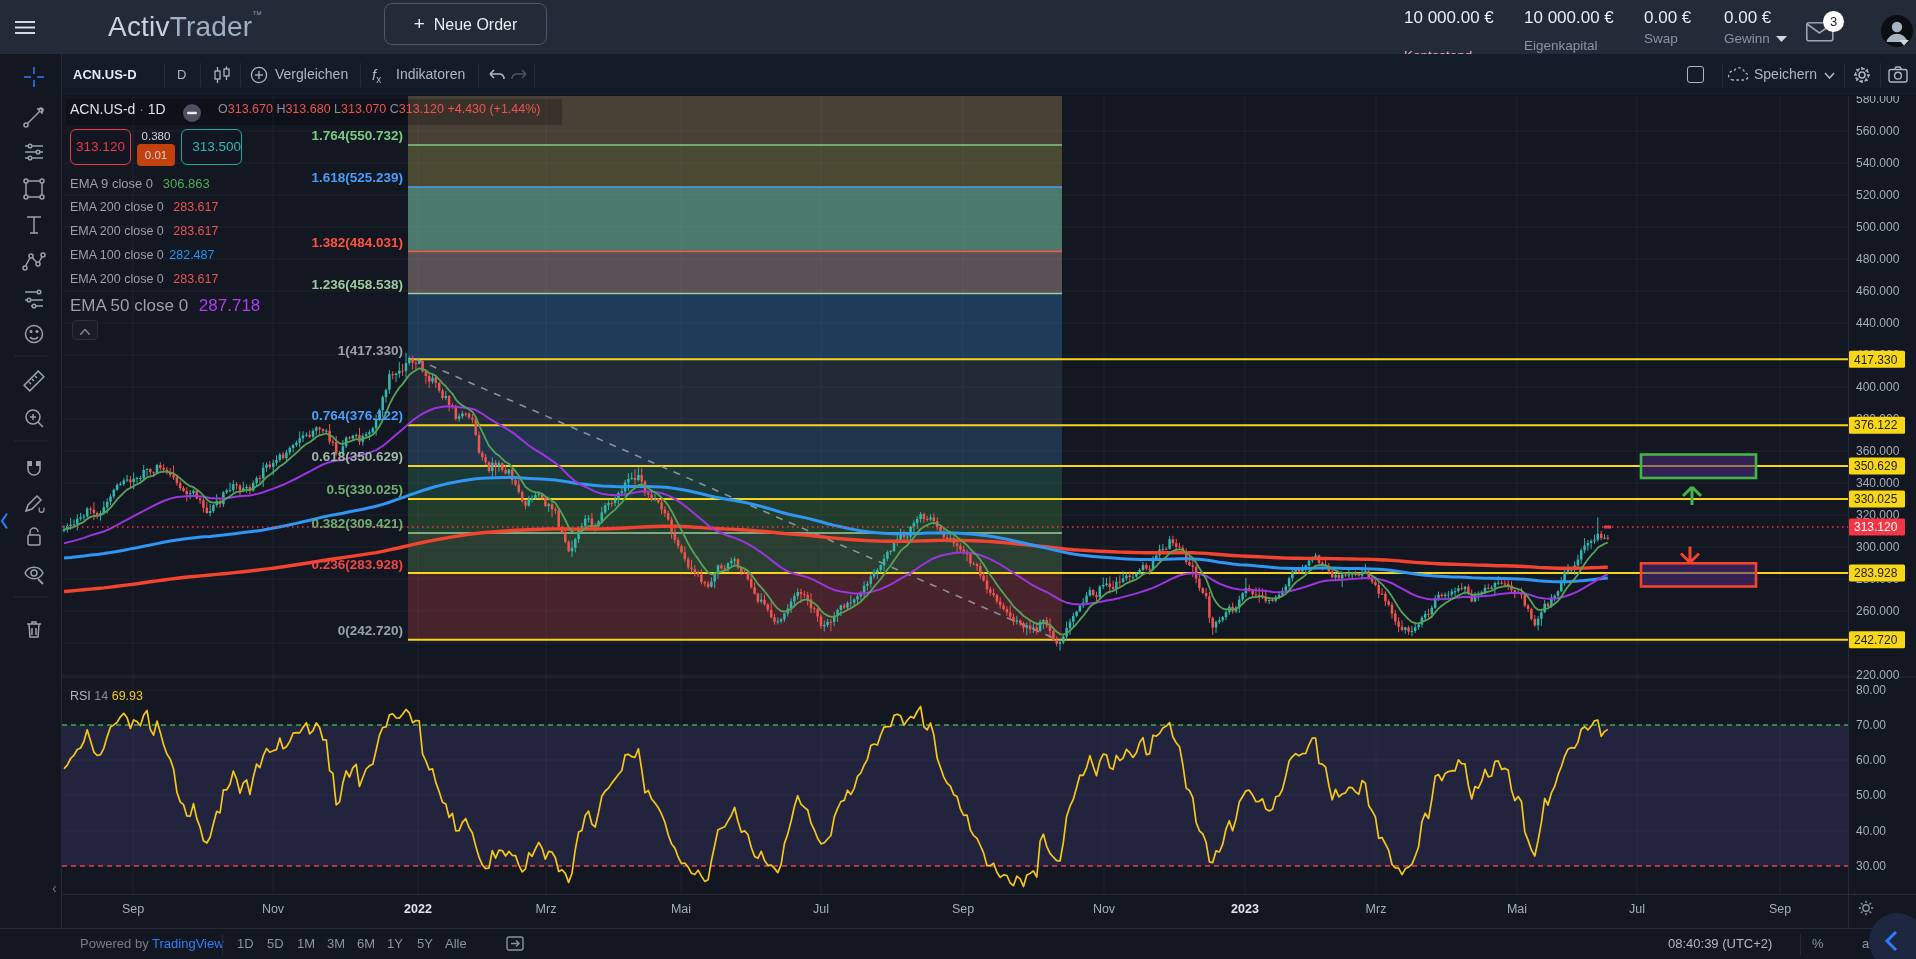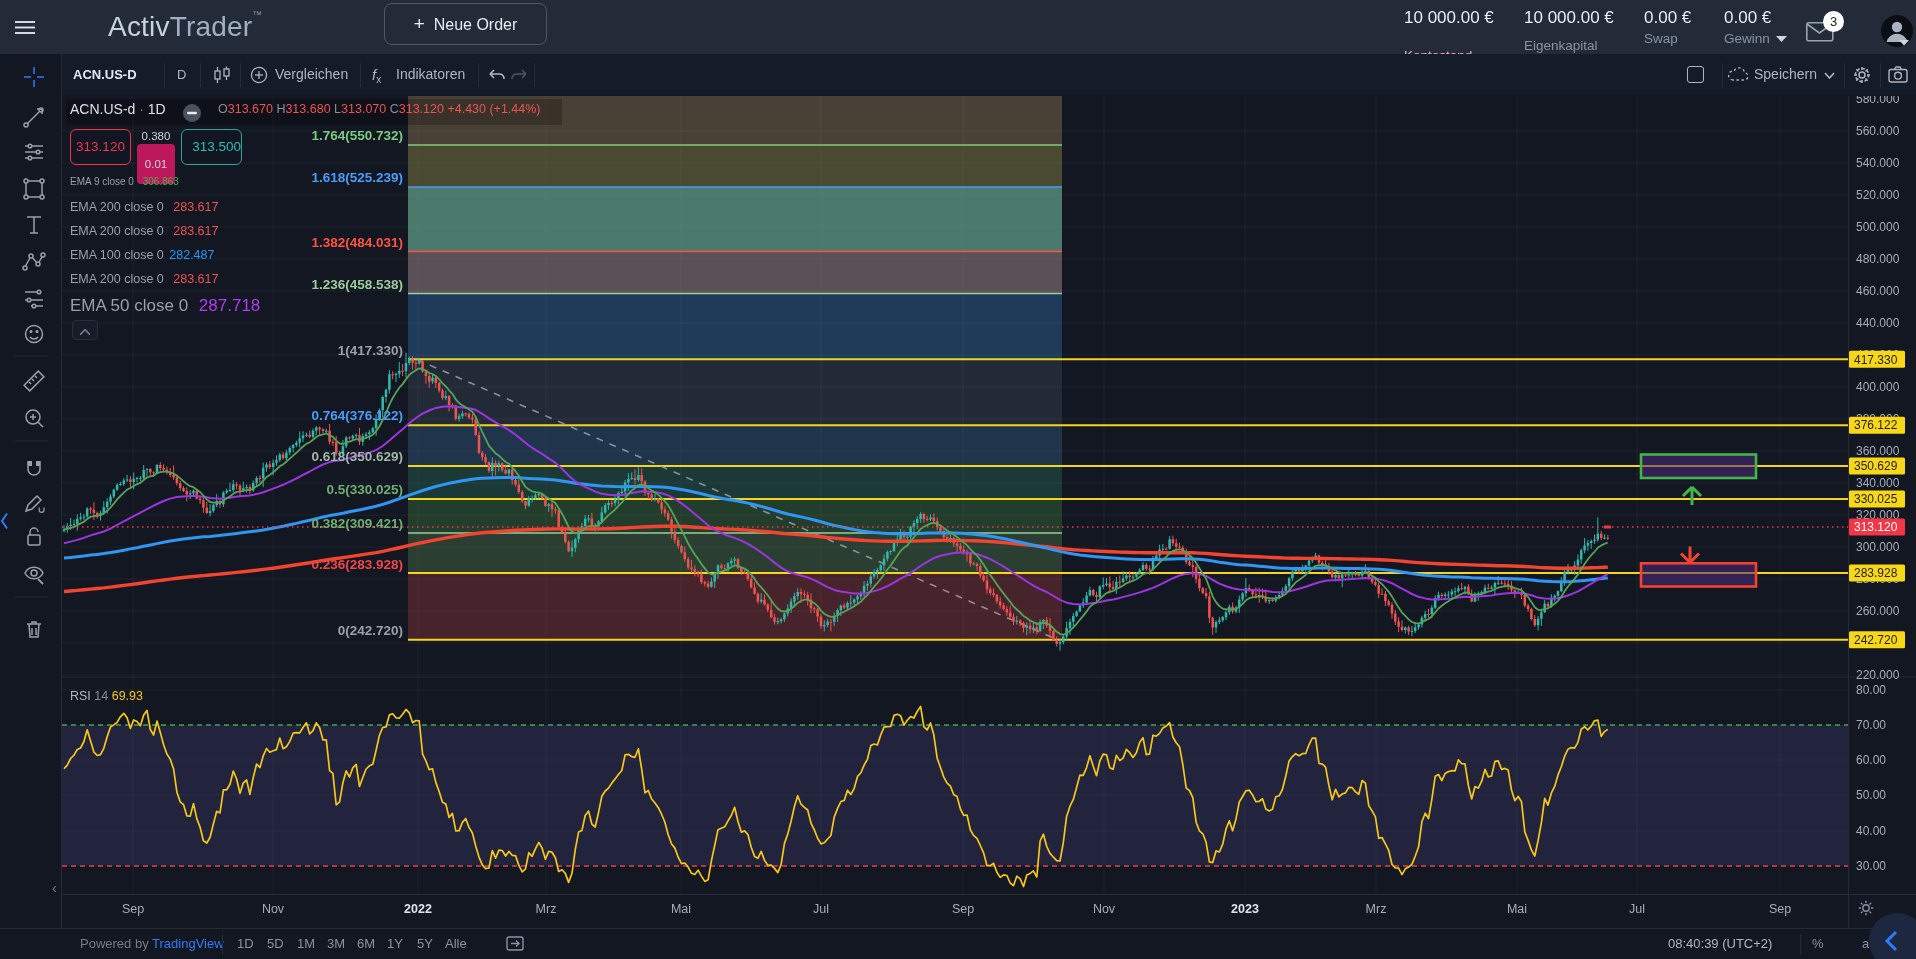--- a/index.html
+++ b/index.html
@@ -372,24 +372,24 @@
     <div id="legend" class="abs">
       <div class="abs" style="left:8px;top:5px;font-size:14px;color:#dde1e8">ACN.US-d <span style="color:#787b86">·</span> 1D</div>
       <svg class="abs" style="left:120px;top:7px" width="20" height="20">
         <circle cx="10" cy="10" r="9" fill="#4a5261"></circle>
         <rect x="5" y="8.8" width="10" height="2.4" rx="1.2" fill="#e8eaee"></rect>
       </svg>
       <div class="abs" style="left:156px;top:6px;font-size:12.5px;color:#8a8e99">O<span style="color:#ef5350">313.670</span> H<span style="color:#ef5350">313.680</span> L<span style="color:#ef5350">313.070</span> C<span style="color:#ef5350">313.120</span> <span style="color:#ef5350">+4.430 (+1.44%)</span></div>
       <div class="abs" style="left:8px;top:33px;width:61px;height:36px;border:1px solid #f23645;border-radius:6px;color:#f23645;font-size:13.5px;text-align:center;line-height:34px;background:rgba(19,23,34,0.7)">313.120</div>
       <div class="abs" style="left:72px;top:33px;width:44px;height:36px;font-size:11.5px;color:#d1d4dc;text-align:center">
         <div style="margin-top:1px">0.380</div>
-        <div style="background:#be185d;border-radius:4px;margin:2px 3px 0;padding:14px 0">0.01</div>
+        <div style="background:#c2410c;border-radius:4px;margin:2px 3px 0;padding:5px 0">0.01</div>
       </div>
       <div class="abs" style="left:119px;top:33px;width:61px;height:36px;border:1px solid #26a69a;border-radius:6px;color:#2cbdb0;font-size:13.5px;text-align:right;line-height:34px;background:rgba(19,23,34,0.7)">313.500</div>
-      <div class="abs" style="left:8px;top:80px;font-size:10px;color:#9b9fa8">EMA 9 close 0 <span style="color:#4caf50;margin-left:6px">306.863</span></div>
+      <div class="abs" style="left:8px;top:80px;font-size:13px;color:#9b9fa8">EMA 9 close 0 <span style="color:#4caf50;margin-left:6px">306.863</span></div>
       <div class="abs" style="left:8px;top:104px;font-size:12.5px;color:#9b9fa8">EMA 200 close 0 <span style="color:#ef5350;margin-left:6px">283.617</span></div>
       <div class="abs" style="left:8px;top:128px;font-size:12.5px;color:#9b9fa8">EMA 200 close 0 <span style="color:#ef5350;margin-left:6px">283.617</span></div>
       <div class="abs" style="left:8px;top:152px;font-size:12.5px;color:#9b9fa8">EMA 100 close 0 <span style="color:#2196f3;margin-left:2px">282.487</span></div>
       <div class="abs" style="left:8px;top:176px;font-size:12.5px;color:#9b9fa8">EMA 200 close 0 <span style="color:#ef5350;margin-left:6px">283.617</span></div>
       <div class="abs" style="left:8px;top:200px;font-size:17px;color:#9b9fa8">EMA 50 close 0 <span style="color:#b13cf0;margin-left:6px">287.718</span></div>
       <div class="abs" style="left:10px;top:224px;width:26px;height:20px;border:1px solid #2a2e39;border-radius:4px;background:#171c28;text-align:center"><svg width="10" height="6" style="margin-top:7px">
           <path d="M0 6l5-5.5L10 6" stroke="#787b86" stroke-width="1.6" fill="none"></path>
         </svg></div>
     </div>
     <div id="bbar" class="abs">

